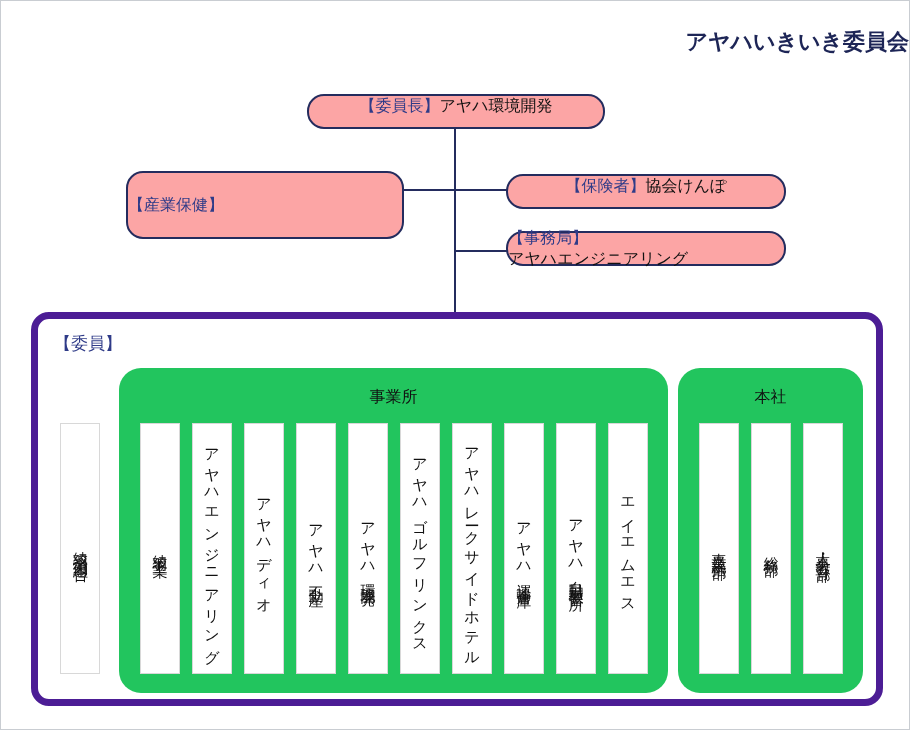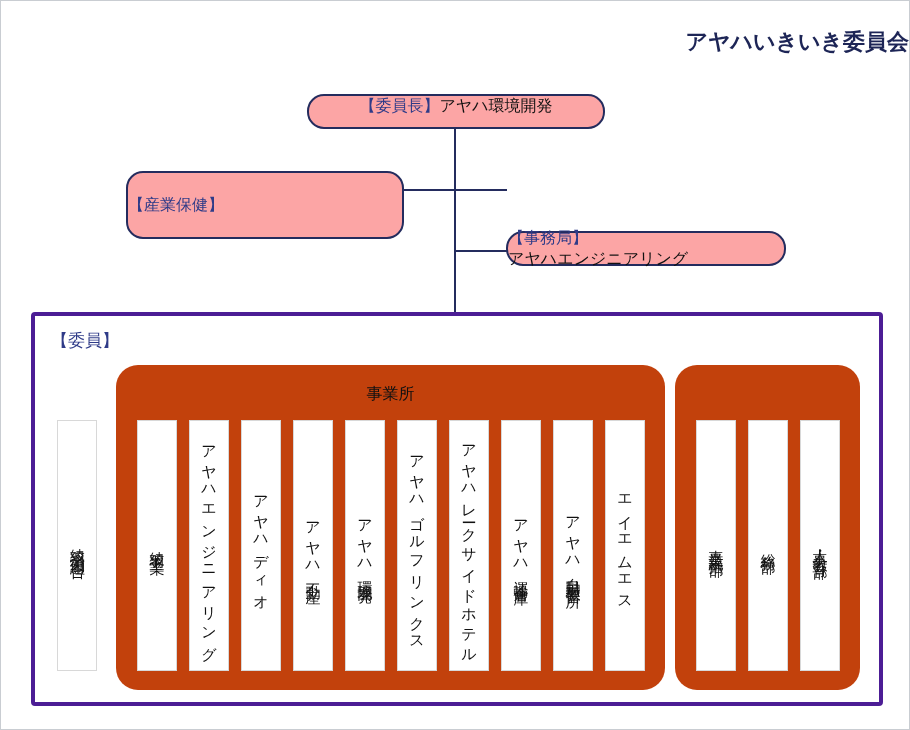--- a/index.html
+++ b/index.html
@@ -31,32 +31,32 @@
 
   
   .line { position:absolute; background:#242c5e; }
   .line-v  { left:453px; top:128px; width:2px;  height:183px; }
   .line-h1 { left:402px; top:188px; width:104px; height:2px; }
   .line-h2 { left:454px; top:249px; width:52px;  height:2px; }
 
   
   .members {
     position:absolute; left:30px; top:311px; width:852px; height:394px;
-    background:#ffffff; border:4px solid #4c1d95; border-radius:4px;
+    background:#ffffff; border:7px solid #4c1d95; border-radius:18px;
   }
   .members-label {
     position:absolute; left:16px; top:13px;
     font-size:17px; color:#2f3b88;
   }
 
   .union-wrap { position:absolute; left:22px; top:104px; }
 
   .panel {
     position:absolute; top:49px; height:325px;
-    background:#c2410c; border-radius:22px;
+    background:#22c55e; border-radius:22px;
   }
   .panel-offices { left:81px;  width:549px; }
   .panel-hq      { left:640px; width:185px; }
   .panel-label   { text-align:center; font-size:16px; color:#111111; margin-top:19px; }
   .panel-row {
     position:absolute; top:55px; left:0; width:100%;
     display:flex; justify-content:center; gap:12px;
   }
 
   
@@ -84,20 +84,24 @@
 
   <div class="node node-chairman">
     <span class="role">【委員長】</span>
       <span>アヤハ環境開発</span>
   </div>
 
   <div class="node node-occupational">
     <span class="role">【産業保健】</span>
   </div>
 
+  <div class="node node-insurer">
+    <span class="role">【保険者】</span>
+      <span>協会けんぽ</span>
+  </div>
 
   <div class="node node-secretariat">
     <span class="role">【事務局】</span>
       <span>アヤハエンジニアリング</span>
   </div>
 
   <div class="members">
     <div class="members-label">【委員】</div>
 
     <div class="union-wrap">
@@ -136,20 +140,21 @@
         <div class="vbox">
             <span>アヤハ自動車教習所</span>
           </div>
         <div class="vbox">
             <span>エイエムエス</span>
           </div>
       </div>
     </div>
 
     <div class="panel panel-hq">
+      <div class="panel-label">本社</div>
       <div class="panel-row">
         <div class="vbox">
             <span>事業統括部</span>
           </div>
         <div class="vbox">
             <span>総務部</span>
           </div>
         <div class="vbox">
             <span>人事・教育部</span>
           </div>

